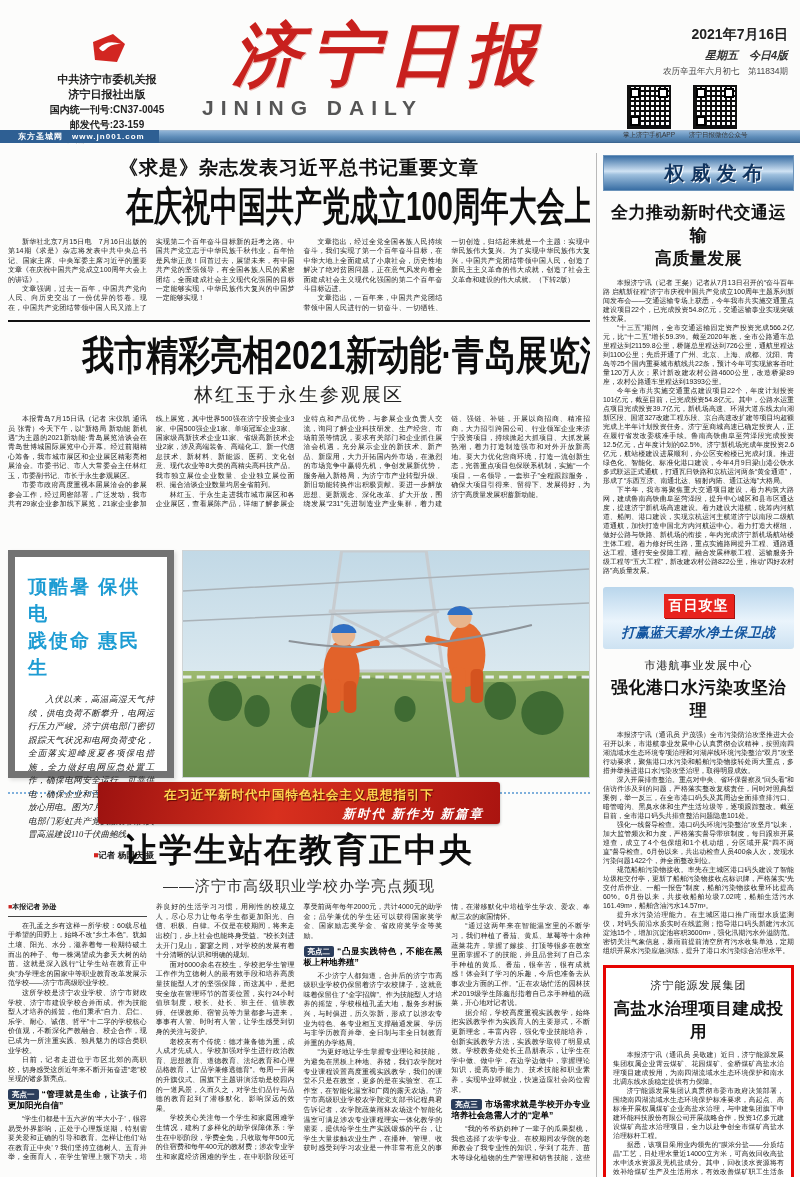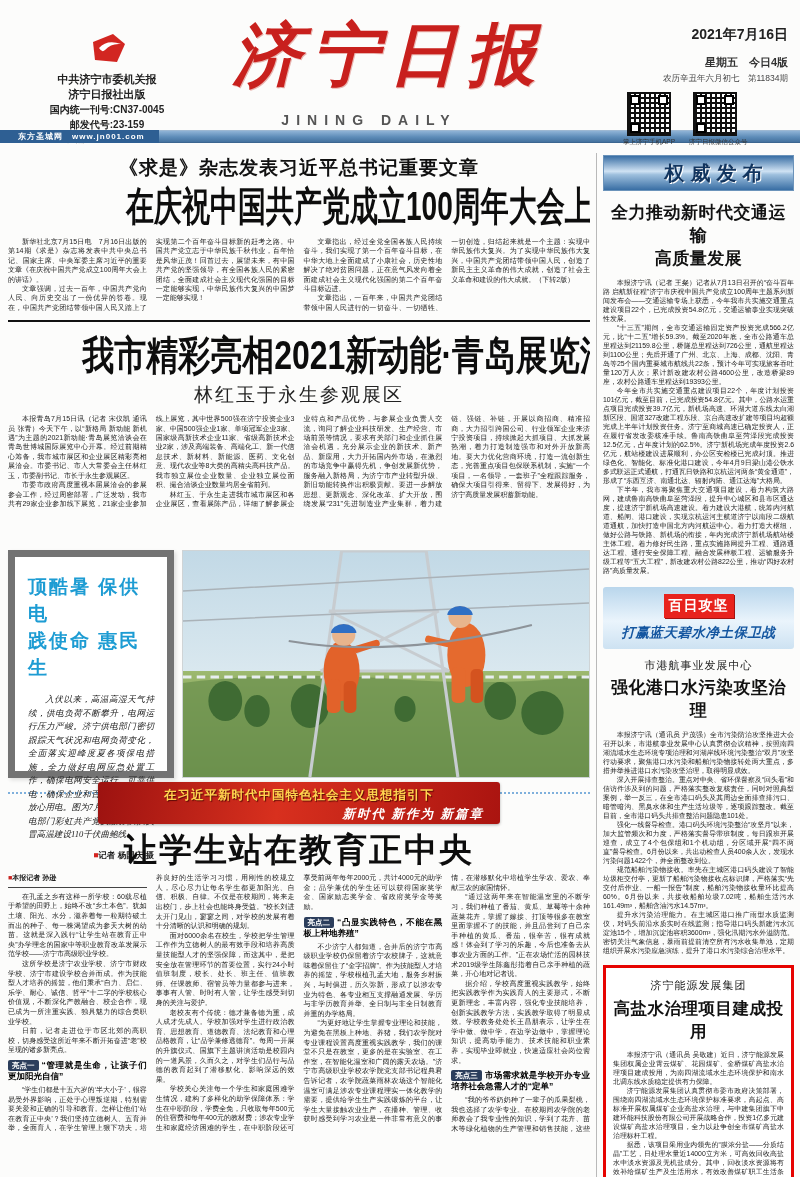--- a/index.html
+++ b/index.html
@@ -16,26 +16,26 @@
   .pub-line { font-size:11px; font-weight:bold; line-height:15px; color:#222; }
   .pub-line.small { font-size:10px; font-weight:bold; }
   .pub-line.tiny { font-size:8.5px; font-weight:normal; color:#333; }
   .title-block { flex:1; text-align:center; position:relative; padding-top:6px; }
   .paper-title {
     font-family:"Liberation Serif", serif; font-weight:900; font-style:italic;
     font-size:68px; line-height:78px; color:#c8201d; letter-spacing:10px;
     text-shadow:1px 1px 0 #e8b5b0;
   }
   .paper-title-en {
-    font-size:14px; letter-spacing:7px; color:#555; font-weight:bold;
-    margin-top:18px; text-align:center; padding-right:40px;
+    font-size:21px; letter-spacing:7px; color:#555; font-weight:bold;
+    margin-top:2px; text-align:left; padding-right:40px;
   }
   .date-block { width:212px; text-align:right; padding-top:16px; }
   .date-l1 { font-size:14px; font-weight:bold; color:#222; }
-  .date-l2 { font-size:11px; font-weight:bold; color:#333; margin-top:11px; }
+  .date-l2 { font-size:11px; font-weight:bold; color:#333; margin-top:4px;font-style:italic; }
   .date-l3 { font-size:8.5px; color:#444; margin-top:3px; }
   .qr-row { display:flex; justify-content:center; gap:14px; margin-top:7px; }
   .qr-item { width:52px; }
   .qr {
     width:44px; height:44px; margin:0 auto; border:2px solid #111; position:relative;
     background-image:
       repeating-linear-gradient(0deg,#111 0 2px,transparent 2px 5px),
       repeating-linear-gradient(90deg,#111 0 2px,#fff 2px 5px);
   }
   .qr i { position:absolute; width:10px; height:10px; border:2px solid #000; background:#fff; }
@@ -276,20 +276,21 @@
         </div>
       </div>
 
       <div>
         <div class="edu-sep"></div>
         <div class="edu-banner">
           <div class="l1">在习近平新时代中国特色社会主义思想指引下</div>
           <div class="l2">新时代 新作为 新篇章</div>
         </div>
         <div class="edu-headline">让学生站在教育正中央</div>
+        <div class="edu-sub">——济宁市高级职业学校办学亮点频现</div>
         <div class="edu-body" style="height:262px; overflow:hidden;">
           <p class="byline"><b>■</b><span>本报记者 孙逊</span></p>
           <p>在孔孟之乡有这样一所学校：60载尽植于希望的田野上，始终不改“乡土本色”。犹如土壤、阳光、水分，滋养着每一粒期待破土而出的种子、每一株渴望成为参天大树的幼苗。这就是深入践行“让学生站在教育正中央”办学理念的国家中等职业教育改革发展示范学校——济宁市高级职业学校。</p>
           <p>这所学校是济宁农业学校、济宁市财政学校、济宁市建设学校合并而成。作为技能型人才培养的摇篮，他们秉承“自力、启仁、乐学、耐心、诚信、哲平”十二字的学校核心价值观，不断深化产教融合、校企合作，现已成为一所注重实践、独具魅力的综合类职业学校。</p>
           <p>日前，记者走进位于市区北郊的高职校，切身感受这所近年来不断开拓奋进“老”校呈现的诸多新亮点。</p>
           <p class="point-head"><span class="chip">亮点一</span><span class="point-title">“管理就是生命，让孩子们更加阳光自信”</span></p>
           <p>“学生们都是十五六岁的‘半大小子’，很容易受外界影响，正处于心理叛逆期，特别需要关爱和正确的引导和教育。怎样让他们‘站在教育正中央’？我们坚持立德树人、五育并举，全面育人，在学生管理上狠下功夫，培养良好的生活学习习惯，用刚性的校规立人，尽心尽力让每名学生都更加阳光、自信、积极、自律。不仅是在校期间，将来走出校门，步上社会也能终身受益。”校长刘进太开门见山，寥寥之间，对学校的发展有着十分清晰的认识和明确的规划。</p>
           <p>面对6000余名在校生，学校把学生管理工作作为立德树人的最有效手段和培养高质量技能型人才的坚强保障，而这其中，是把安全放在管理环节的首要位置，实行24小时值班制度，校长、处长、班主任、值班教师、任课教师、宿管员等力量都参与进来，事事有人管、时时有人管，让学生感受到切身的关注与爱护。</p>
           <p>老校友有个传统：德才兼备德为重，成人成才先成人。学校加强对学生进行政治教育、思想教育、道德教育、法纪教育和心理品格教育，让“品学兼修透德育”。每周一开展的升旗仪式、国旗下主题讲演活动是校园内的一道风景，久而久之，对学生们品行与品德的教育起到了潜移默化、影响深远的效果。</p>
           <p>学校关心关注每一个学生和家庭困难学生情况，建构了多样化的助学保障体系：学生在中职阶段，学费全免，只收取每年500元的住宿费和每年400元的教材费；涉农专业学生和家庭经济困难的学生，在中职阶段还可享受前两年每年2000元，共计4000元的助学金；品学兼优的学生还可以获得国家奖学金、国家励志奖学金、省政府奖学金等奖励。</p>

